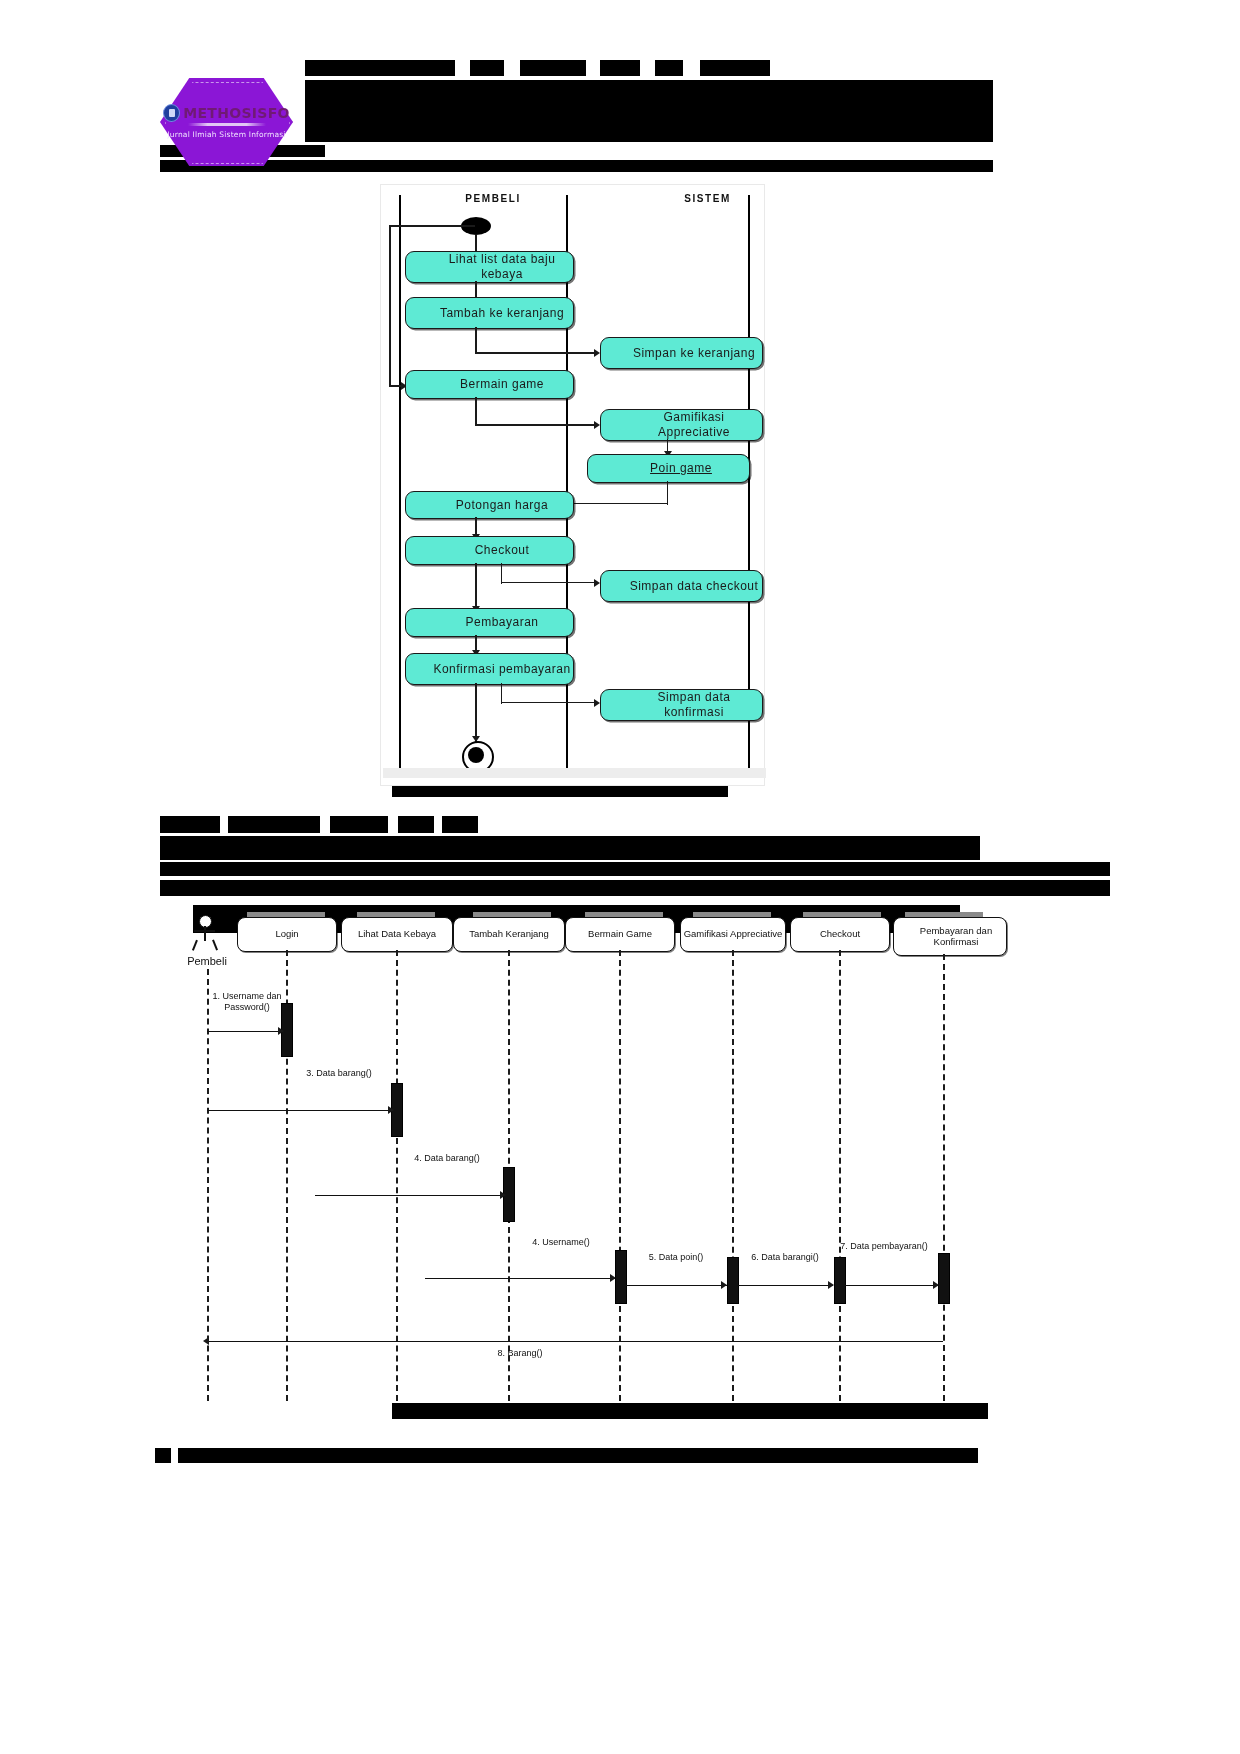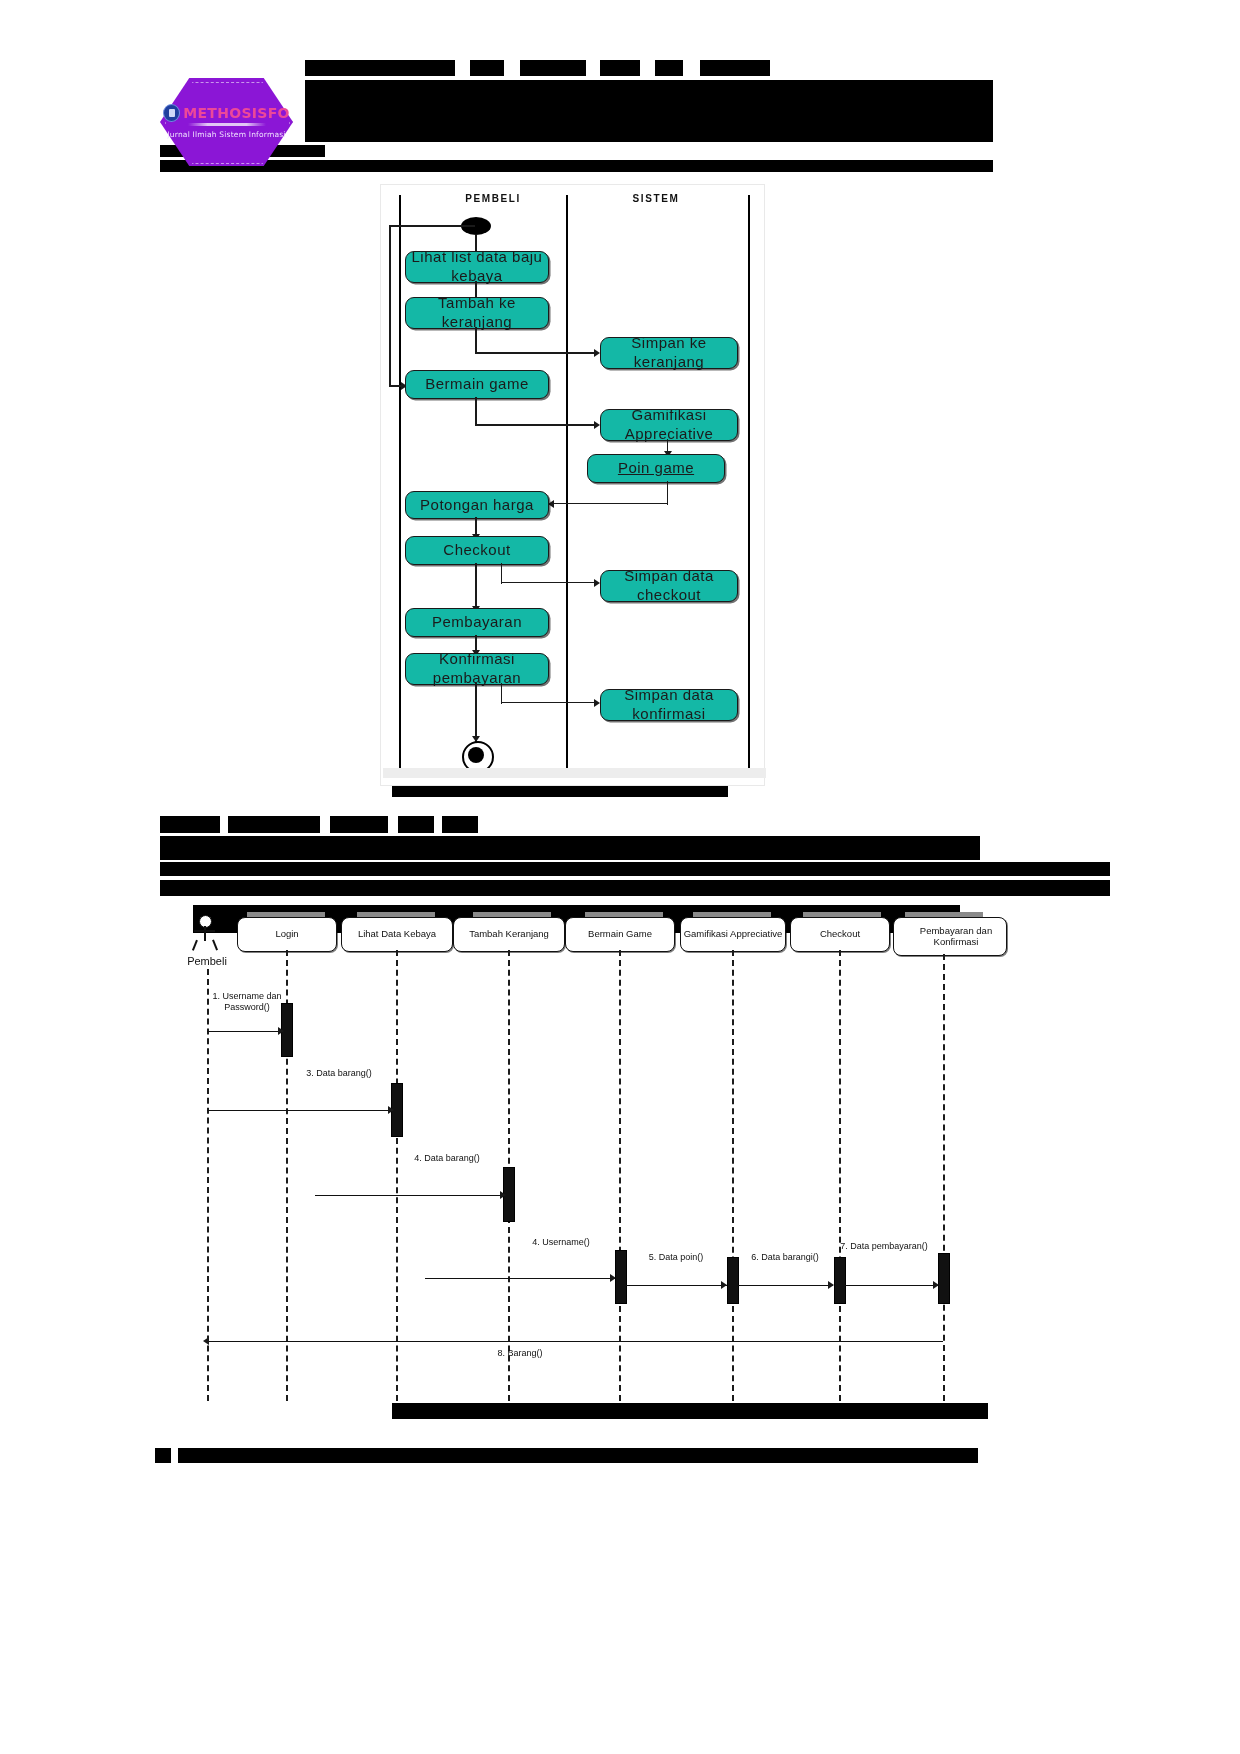--- a/index.html
+++ b/index.html
@@ -14,39 +14,39 @@
   .hex{position:absolute;left:0;top:0;width:133px;height:88px;background:#8b16d6;
        clip-path:polygon(22% 0%,78% 0%,100% 50%,78% 100%,22% 100%,0% 50%);
        box-shadow:2px 3px 4px rgba(0,0,0,.35);}
   .hex-inner{position:absolute;left:5px;top:4px;width:123px;height:80px;
        border:1px dashed rgba(255,255,255,.55);
        clip-path:polygon(22% 0%,78% 0%,100% 50%,78% 100%,22% 100%,0% 50%);}
   .logo-row{position:absolute;left:0;top:26px;width:133px;display:flex;align-items:center;justify-content:center;gap:3px;}
   .logo-seal{width:15px;height:16px;border-radius:50%;background:#1f3f9e;border:1px solid #6f8fe0;
        display:flex;align-items:center;justify-content:center;}
   .logo-seal i{display:block;width:6px;height:8px;background:#cfd9f7;border-radius:1px;}
-  .logo-name{font-family:"DejaVu Sans",sans-serif;font-weight:bold;font-size:14px;color:#ec4899;letter-spacing:.3px;}
+  .logo-name{font-family:"DejaVu Sans",sans-serif;font-weight:bold;font-size:14px;color:#701a75;letter-spacing:.3px;}
   .logo-rule{position:absolute;left:28px;top:45px;width:78px;height:3px;
        background:linear-gradient(90deg,rgba(255,255,255,0) 0%,#e2c6f5 25%,#e2c6f5 75%,rgba(255,255,255,0) 100%);}
   .logo-sub{position:absolute;left:0;top:52px;width:133px;text-align:center;
        font-size:7.5px;color:#f0e2ff;letter-spacing:.2px;font-family:"DejaVu Sans",sans-serif;}
 
   
   .fig1{position:absolute;left:380px;top:184px;width:383px;height:600px;background:#fff;
         border:1px solid #e9e9e9;}
   .fig1-shadow{position:absolute;left:383px;top:768px;width:383px;height:10px;background:#ededed;}
   .swimlane{position:absolute;left:18px;top:10px;width:347px;height:578px;border:2px solid #000;border-top:none;border-bottom:none;}
   .swim-div{position:absolute;left:185px;top:10px;width:2px;height:578px;background:#000;}
   .lane-title{position:absolute;top:8px;font-weight:bold;font-size:10px;letter-spacing:1.6px;
         color:#111;font-family:"Liberation Sans",sans-serif;}
 
-  .act{position:absolute;border:1.5px solid #1a1a1a;border-radius:9px;background:#14b8a6;
+  .act{position:absolute;border:1.5px solid #1a1a1a;border-radius:9px;background:#5eead4;
         display:flex;align-items:center;justify-content:center;text-align:center;
-        font-size:15px;color:#1b1b1b;letter-spacing:.5px;line-height:1.25;
-        box-shadow:1.5px 1.5px 0 rgba(0,0,0,.55);font-family:"Liberation Sans",sans-serif;}
+        font-size:12px;color:#1b1b1b;letter-spacing:.5px;line-height:1.25;
+        box-shadow:1.5px 1.5px 0 rgba(0,0,0,.55);font-family:"Liberation Sans",sans-serif;padding-left:25px;}
   .node-start{position:absolute;width:30px;height:18px;border-radius:50%;background:#000;}
   .node-end-o{position:absolute;width:28px;height:28px;border-radius:50%;border:2px solid #000;background:#fff;}
   .node-end-i{position:absolute;width:16px;height:16px;border-radius:50%;background:#000;}
   .ln{position:absolute;background:#1a1a1a;}
   .ah-down{position:absolute;width:0;height:0;border-left:4px solid transparent;border-right:4px solid transparent;border-top:6px solid #1a1a1a;}
   .ah-right{position:absolute;width:0;height:0;border-top:4px solid transparent;border-bottom:4px solid transparent;border-left:6px solid #1a1a1a;}
   .ah-left{position:absolute;width:0;height:0;border-top:4px solid transparent;border-bottom:4px solid transparent;border-right:6px solid #1a1a1a;}
 
   
   .fig2{position:absolute;left:175px;top:905px;width:800px;height:505px;}
@@ -83,21 +83,21 @@
   <div class="redact" style="left:305px;top:80px;width:688px;height:62px;"></div>
   <div class="redact" style="left:160px;top:145px;width:165px;height:12px;"></div>
   <div class="redact" style="left:160px;top:160px;width:833px;height:12px;"></div>
 
   <div class="fig1">
 
     <div class="swimlane"></div>
     <div class="swim-div"></div>
 
     <div class="lane-title" style="left:42px;width:140px;text-align:center;">PEMBELI</div>
-    <div class="lane-title" style="left:200px;width:150px;text-align:center;">SISTEM</div>
+    <div class="lane-title" style="left:200px;width:150px;text-align:right;">SISTEM</div>
 
     <div class="node-start" style="left:80px;top:32px;"></div>
 
     <div class="ln" style="left:94px;top:50px;width:1.6px;height:24px;"></div>
     <div class="ah-down" style="left:91px;top:69px;"></div>
     <div class="act" style="left:24px;top:66px;width:142px;height:30px;">Lihat list data baju kebaya</div>
 
     <div class="ln" style="left:94px;top:96px;width:1.6px;height:22px;"></div>
     <div class="ah-down" style="left:91px;top:113px;"></div>
     <div class="act" style="left:24px;top:112px;width:142px;height:30px;">Tambah ke keranjang</div>

